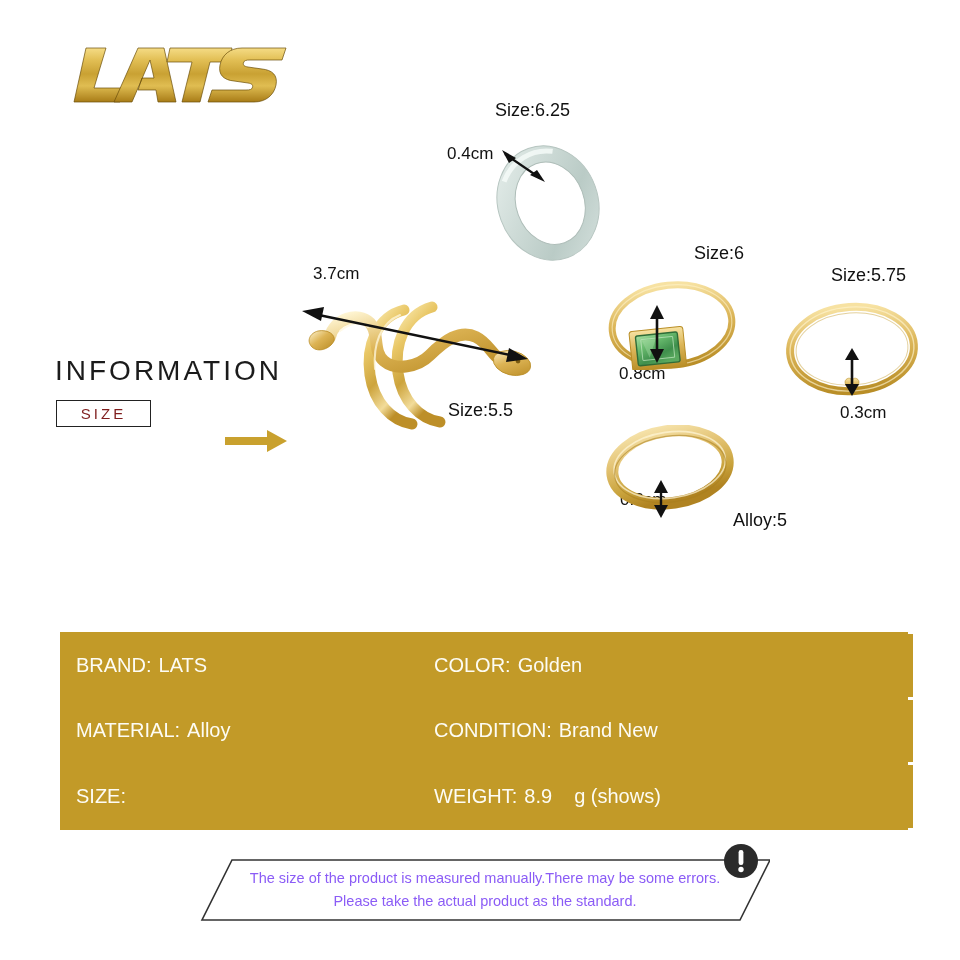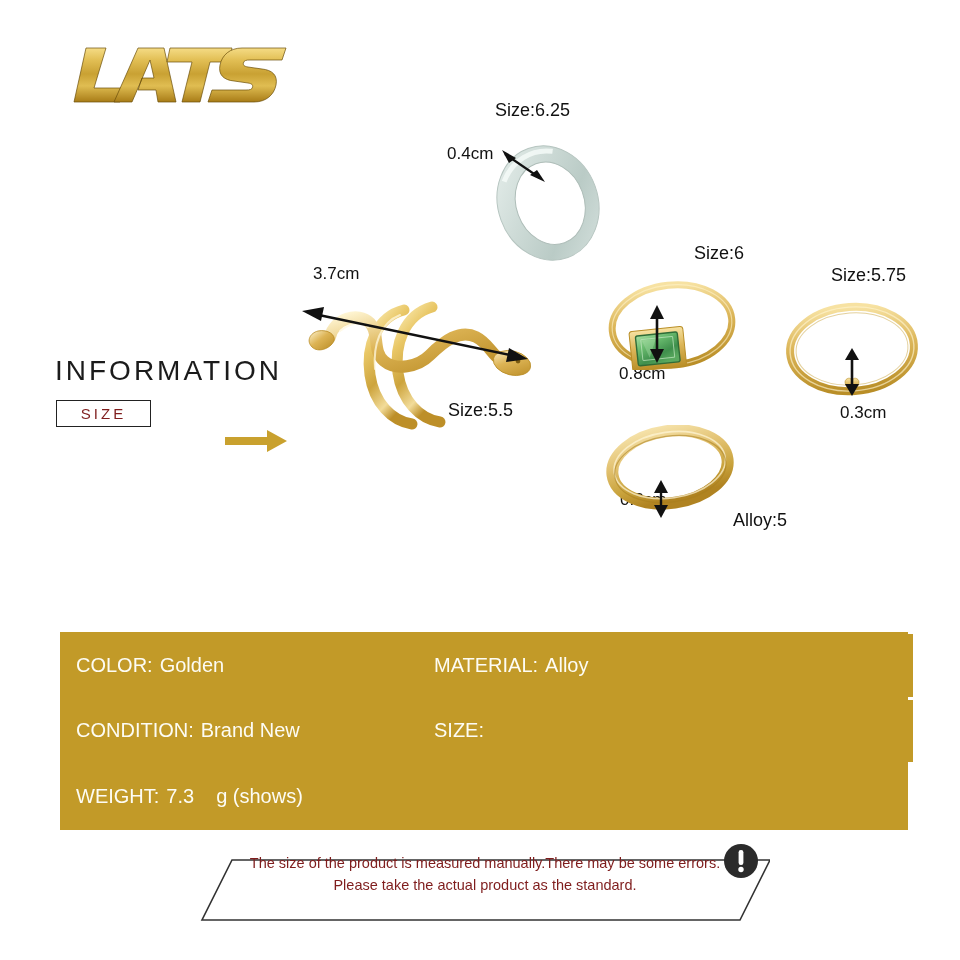--- a/index.html
+++ b/index.html
@@ -68,22 +68,22 @@
   .cell .v{}
   .cell .unit{margin-left:22px;}
 
   
   .disclaimer{
     position:absolute;left:200px;top:852px;width:570px;height:75px;
   }
   .disclaimer svg{position:absolute;left:0;top:0;}
   .disc-text{
     position:absolute;left:0;top:0;width:570px;height:75px;
-    display:flex;flex-direction:column;align-items:center;justify-content:flex-start;
-    font-size:14.5px;color:#7f1d1d;line-height:1.55;text-align:center;
+    display:flex;flex-direction:column;align-items:center;justify-content:center;
+    font-size:14.5px;color:#8b5cf6;line-height:1.55;text-align:center;
     pointer-events:none;
   }
 </style>
 </head>
 <body>
 
 <div class="stage">
 
   <div class="logo">
     <svg viewBox="0 0 220 62" xmlns="http://www.w3.org/2000/svg">
@@ -267,39 +267,43 @@
     <svg class="ring-svg" style="left:650px;top:480px;" width="22" height="38" viewBox="0 0 22 38">
       <line x1="11" y1="7" x2="11" y2="31" stroke="#111" stroke-width="2.4"></line>
       <polygon points="11,0 18,13 4,13" fill="#111"></polygon>
       <polygon points="11,38 4,25 18,25" fill="#111"></polygon>
     </svg>
 
   </div>
 
   <div class="spec-table">
     <div class="cell">
+      <span class="k">BRAND:</span>
+      <span class="v">LATS</span>
+    </div>
+    <div class="cell">
       <span class="k">COLOR:</span>
       <span class="v">Golden</span>
     </div>
 
     <div class="cell">
       <span class="k">MATERIAL:</span>
       <span class="v">Alloy</span>
     </div>
     <div class="cell">
       <span class="k">CONDITION:</span>
       <span class="v">Brand New</span>
     </div>
 
     <div class="cell">
       <span class="k">SIZE:</span>
     </div>
     <div class="cell">
       <span class="k">WEIGHT:</span>
-      <span class="v">7.3</span>
+      <span class="v">8.9</span>
       <span class="unit">g (shows)</span>
     </div>
   </div>
 
   <div class="disclaimer">
     <svg width="570" height="75" viewBox="0 0 570 75" xmlns="http://www.w3.org/2000/svg">
       <polygon points="32,8 570,8 540,68 2,68" fill="#ffffff" stroke="#333" stroke-width="1.6"></polygon>
     </svg>
     <div class="disc-text">
       <div>The size of the product is measured manually.There may be some errors.</div>

